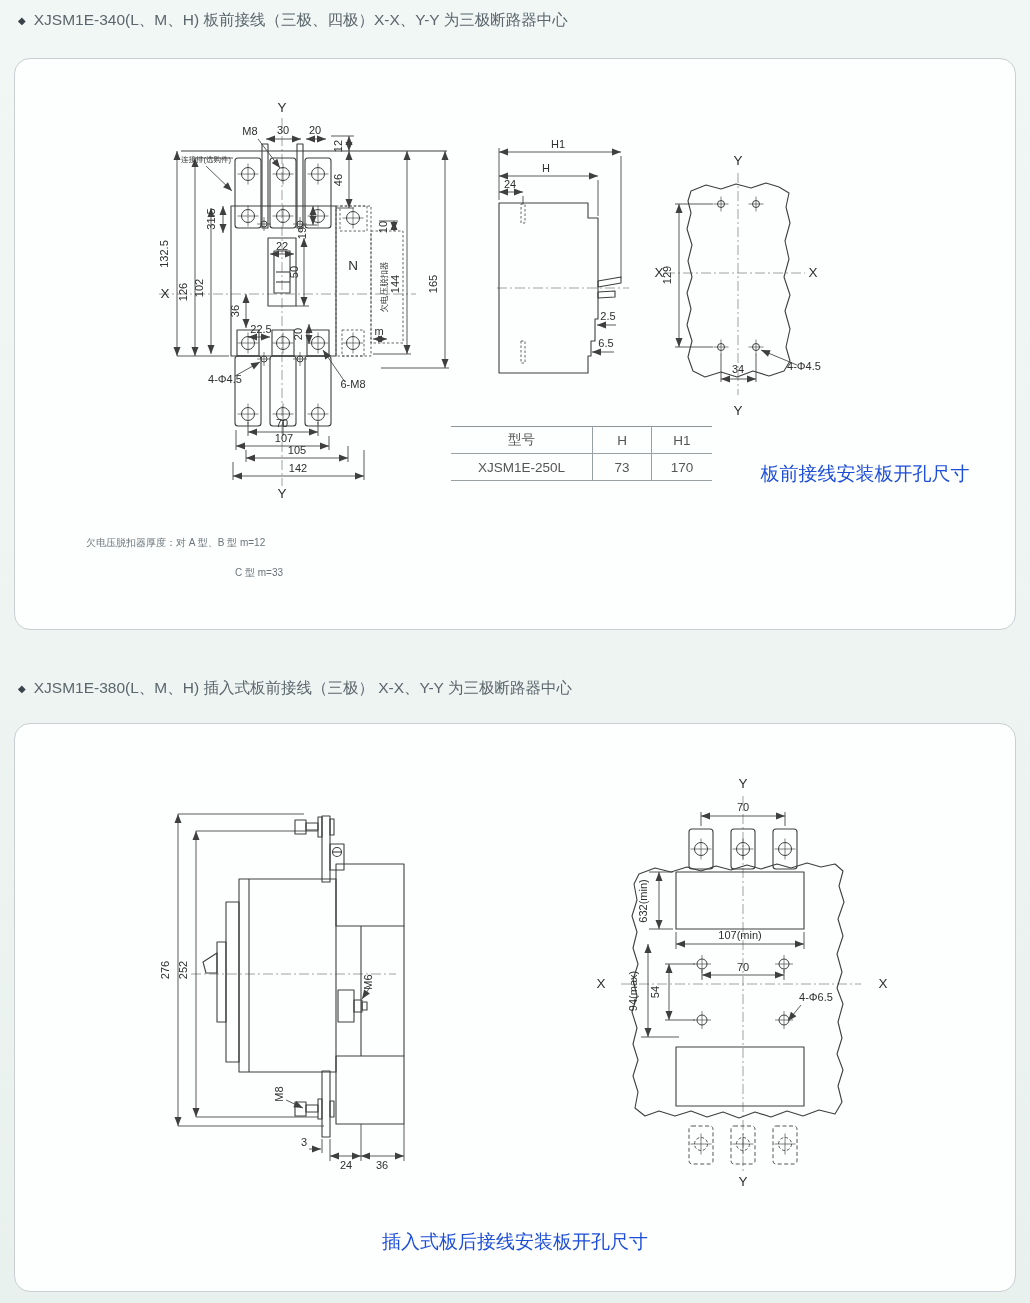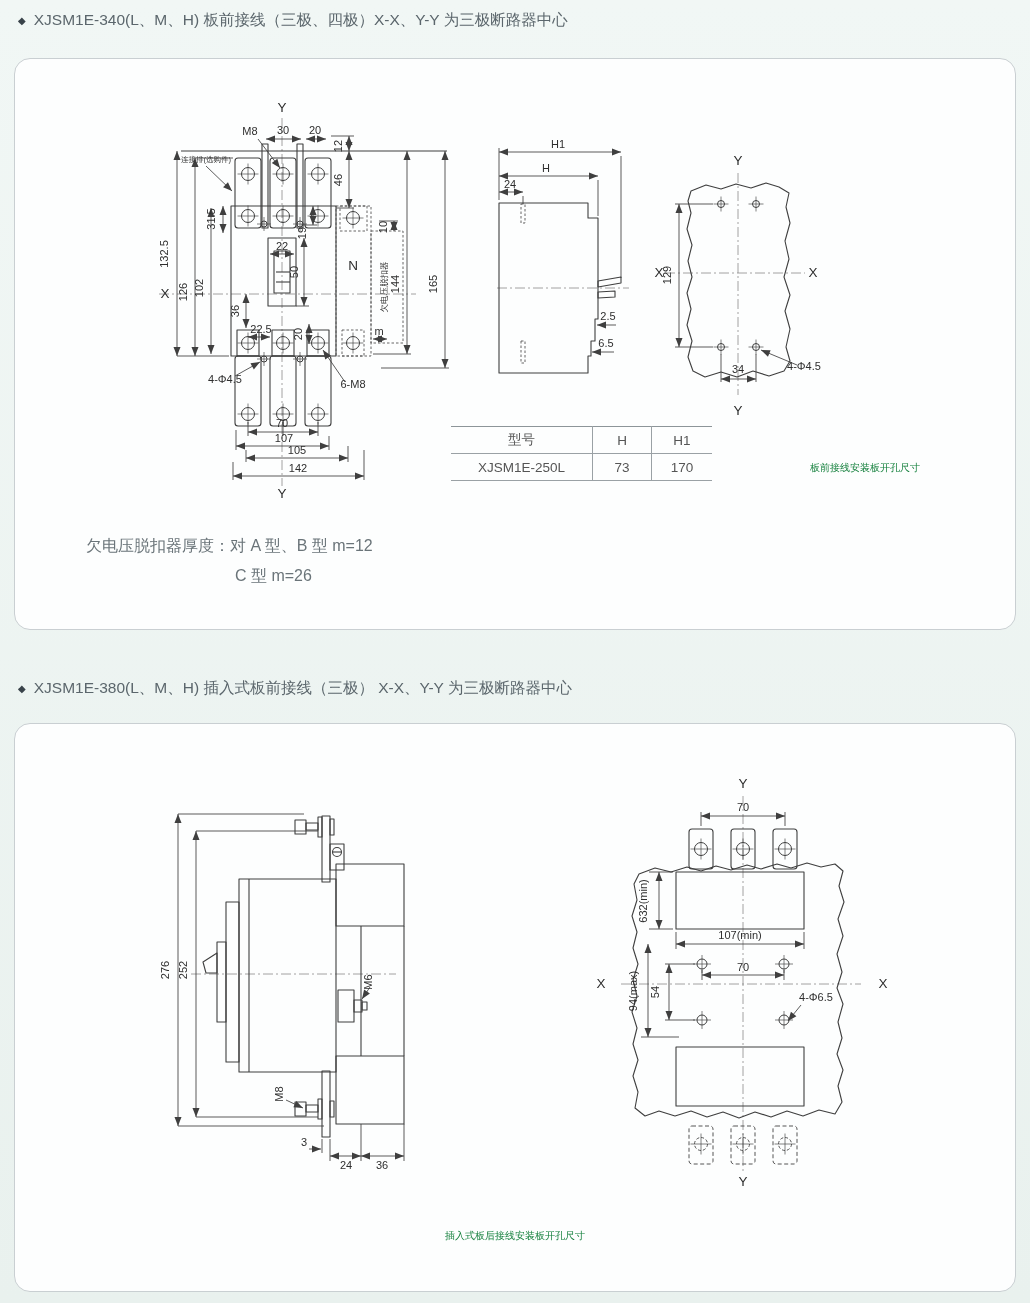--- a/index.html
+++ b/index.html
@@ -17,22 +17,22 @@
   .d{fill:none;stroke:#3f3f3f;stroke-width:.85;}
   .tm{fill:none;stroke:#555;stroke-width:1;stroke-dasharray:4 2.5;}
   .xh,.xhd{fill:none;stroke:#3f3f3f;stroke-width:1;}
   .xhd{stroke-dasharray:3 2;stroke:#555;}
   .xhl{stroke:#3f3f3f;stroke-width:.65;}
   .spec{position:absolute;left:436px;top:367px;border-collapse:collapse;font-size:13.5px;color:#555;border-top:1.2px solid #8d9599;border-bottom:1.2px solid #8d9599;}
   .spec th,.spec td{font-weight:normal;text-align:center;padding:3px 8px;height:20px;}
   .spec tr{border-bottom:1px solid #9aa1a5;}
   .spec th+th,.spec td+td,.spec td+td{border-left:1px solid #9aa1a5;}
   .spec .c1{width:125px;} .spec .c2{width:42px;} .spec .c3{width:44px;}
-  .cap{position:absolute;color:#15803d;font-size:10px;}
-  .note{position:absolute;color:#6a7479;font-size:16px;}
+  .cap{position:absolute;color:#1d4ed8;font-size:19px;}
+  .note{position:absolute;color:#6a7479;font-size:10px;}
 </style>
 </head>
 <body>
 
 <div class="page">
 
   <div class="sec-title" style="top:10px;">
     <span class="bullet">◆</span>
     <span>XJSM1E-340(L、M、H) 板前接线（三极、四极）X-X、Y-Y 为三极断路器中心</span>
   </div>
@@ -294,21 +294,21 @@
       <tr>
         <td>XJSM1E-250L</td>
         <td>73</td>
         <td>170</td>
       </tr>
     </tbody>
       </table>
 
     <div class="cap" style="left:745px;top:402px;width:210px;text-align:center;">板前接线安装板开孔尺寸</div>
     <div class="note" style="left:71px;top:477px;">欠电压脱扣器厚度：对 A 型、B 型 m=12</div>
-    <div class="note" style="left:220px;top:507px;">C 型 m=26</div>
+    <div class="note" style="left:220px;top:507px;">C 型 m=33</div>
   </div>
 
   <div class="sec-title" style="top:678px;">
     <span class="bullet">◆</span>
     <span>XJSM1E-380(L、M、H) 插入式板前接线（三极） X-X、Y-Y 为三极断路器中心</span>
   </div>
 
   <div class="panel" style="top:723px;height:567px;">
 
     <svg class="dwg" style="left:141px;top:70px;" width="270" height="385" viewBox="0 0 270 385">

